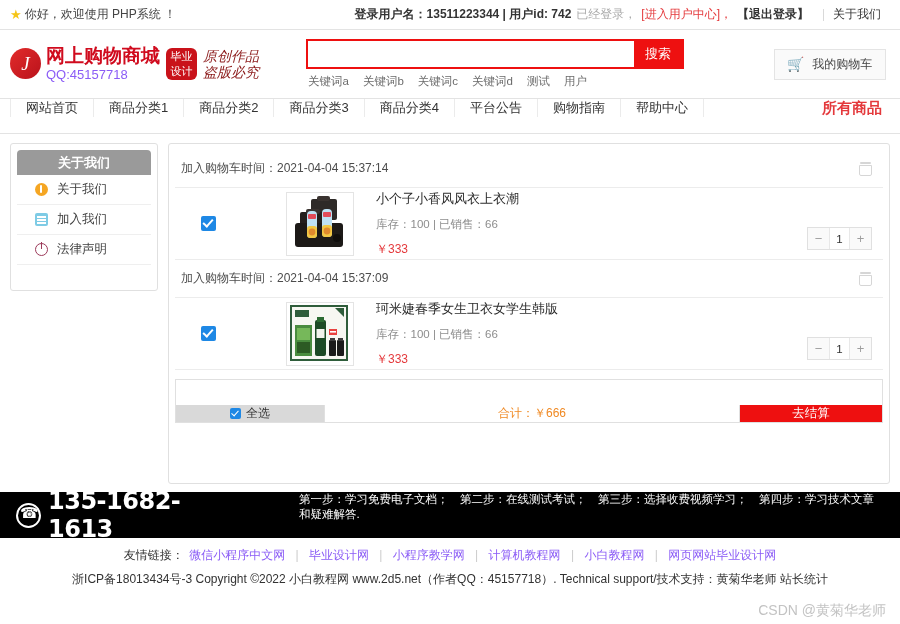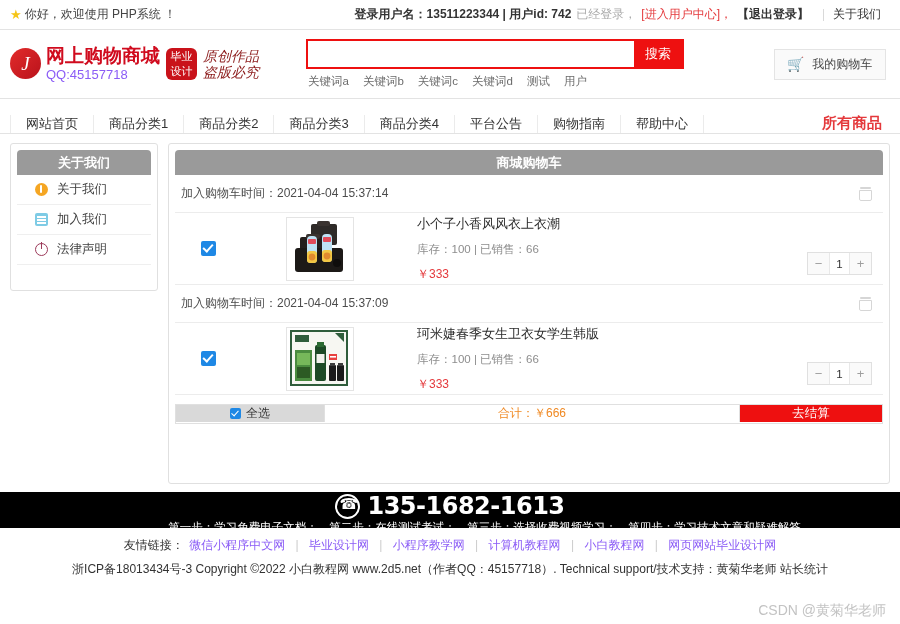--- a/index.html
+++ b/index.html
@@ -179,21 +179,21 @@
     cursor: pointer;
   }
   .cart-glyph { color: #e4393c; font-size: 14px; line-height: 1; }
 
   
   .nav {
     height: 36px;
     border-top: 1px solid #e3e3e3;
     border-bottom: 1px solid #e3e3e3;
     display: flex;
-    align-items: flex-end;
+    align-items: flex-start;
     padding: 0 14px 0 10px;
     box-sizing: border-box;
     background: #fff;
   }
   .nav-item {
     display: flex;
     align-items: center;
     padding: 0 15px;
     font-size: 13px;
     color: #333;
@@ -342,21 +342,21 @@
   }
   .thumb {
     width: 66px; height: 62px; flex: none;
     margin-left: 70px;
     border: 1px solid #e4e4e4;
     background: #fff;
     overflow: hidden;
     position: relative;
   }
   .thumb svg { display: block; }
-  .prod-info { margin-left: 63px; flex: 1; }
+  .prod-info { margin-left: 22px; flex: 1; }
   .prod-name {
     font-size: 13px; color: #2b2b2b; margin-bottom: 9px; cursor: pointer;
   }
   .prod-stock { font-size: 11.5px; color: #8d8d8d; margin-bottom: 9px; }
   .prod-price { font-size: 12px; color: #e4393c; }
   .stepper {
     display: flex; align-items: stretch; flex: none;
     border: 1px solid #e0e0e0; height: 21px; width: 63px;
     align-self: flex-end; background: #fff;
   }
@@ -367,22 +367,22 @@
   .step-val {
     flex: 1; display: flex; align-items: center; justify-content: center;
     font-size: 11.5px; color: #333; border-left: 1px solid #e8e8e8;
     border-right: 1px solid #e8e8e8;
   }
   .row-right { margin-left: auto; display: flex; flex-direction: column; justify-content: flex-end; height: 100%;}
 
   
   .checkout-bar {
     display: flex;
-    align-items: flex-start;
-    height: 20px;
+    align-items: flex-end;
+    height: 44px;
     margin-top: 9px;
     border: 1px solid #e0e0e0;
     box-sizing: border-box;
   }
   .select-all {
     width: 148px;
     background: #d9d9d9;
     display: flex; align-items: center; justify-content: center;
     gap: 5px; font-size: 12px; color: #333; cursor: pointer;
   }
@@ -400,27 +400,25 @@
   }
   .checkout-btn {
     width: 142px; background: #ee1010; color: #fff;
     display: flex; align-items: center; justify-content: center;
     font-size: 12.5px; cursor: pointer;
   }
 
   
   .footer-black {
     background: #000;
-    height: 36px;
-    display: flex;
-    align-items: center;
+    height: 46px;
+    display: flex;
     padding: 0 16px;
     box-sizing: border-box;
     margin-top: 8px;
-    flex-direction: column;
   }
   .phone-wrap { display: flex; align-items: center; gap: 7px; }
   .phone-ic {
     width: 21px; height: 21px; border: 2px solid #fff; border-radius: 50%;
     position: relative; flex: none;
   }
   .phone-ic::after {
     content: "\260E"; position: absolute; left: 2px; top: -3px;
     font-size: 15px; color: #fff; line-height: 21px;
   }
@@ -529,21 +527,20 @@
       <span class="ic ic-contact"></span>
       <span>加入我们</span>
     </div>
     <div class="side-item">
       <span class="ic ic-law"></span>
       <span>法律声明</span>
     </div>
   </div>
 
   <div class="cart-panel">
-    <div class="panel-title">商城购物车</div>
 
     <div class="cart-time-row">
       <span>加入购物车时间：2021-04-04 15:37:14</span>
       <span class="trash"></span>
     </div>
     <div class="cart-row">
       <span class="chk"></span>
       <div class="thumb">
         <svg width="64" height="60" viewBox="0 0 64 60">
           <rect x="0" y="0" width="64" height="60" fill="#ffffff"></rect>

